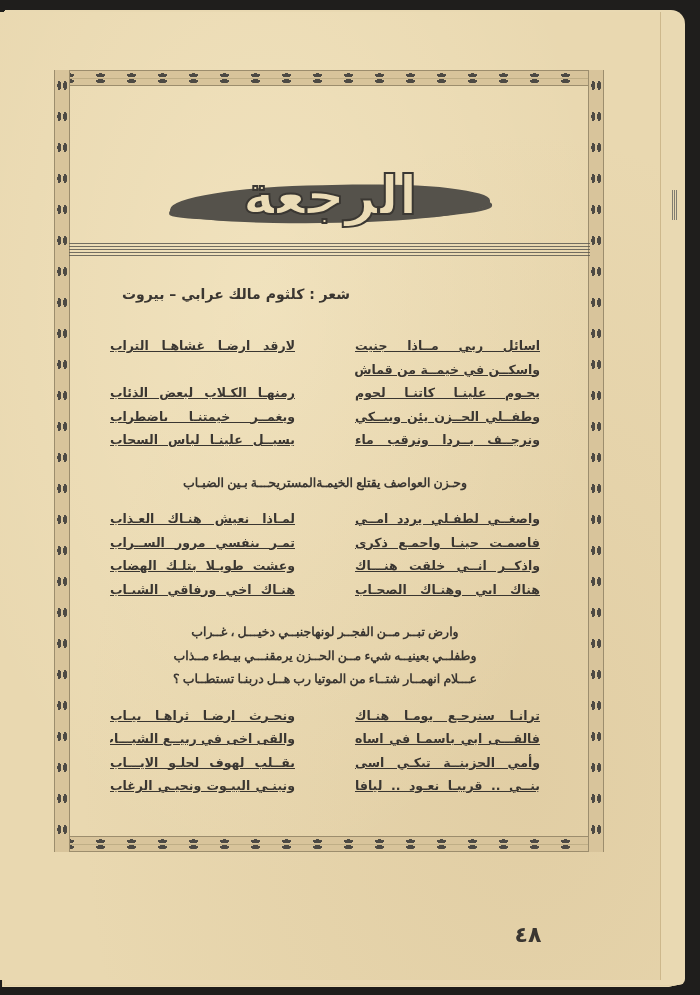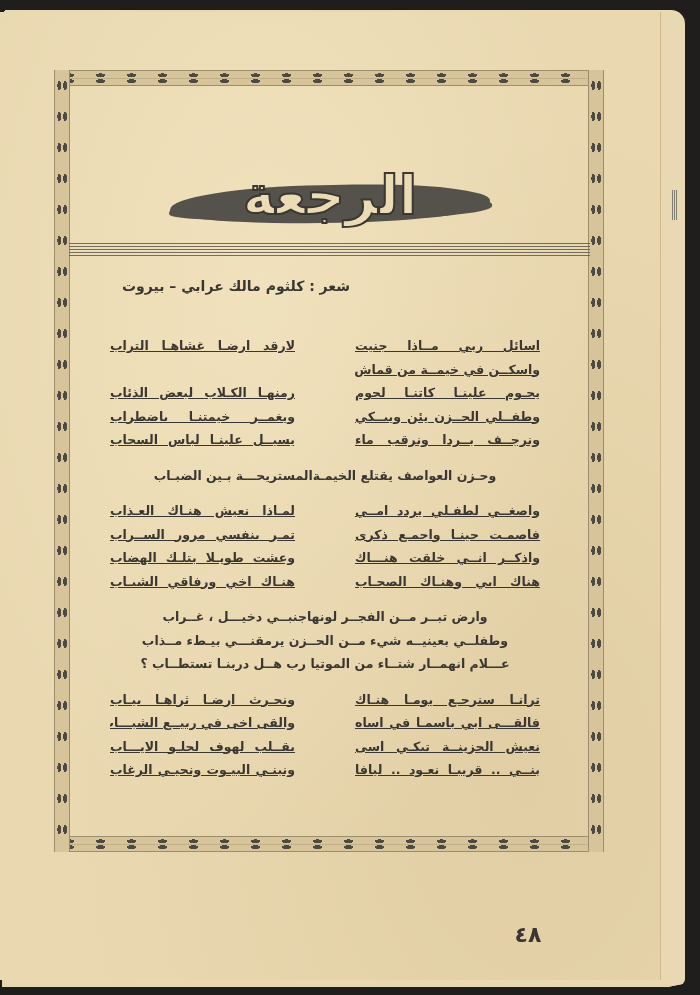--- a/index.html
+++ b/index.html
@@ -80,41 +80,41 @@
     letter-spacing:2px;
     margin-top:16px;
   }
   
   .separator {
     position:absolute; left:69px; top:243px; width:521px; height:14px;
     background:repeating-linear-gradient(180deg, #5d5a52 0 1px, transparent 1px 3px);
     opacity:0.85;
   }
   .byline {
-    position:absolute; left:110px; top:278px; width:240px;
+    position:absolute; left:110px; top:286px; width:240px;
     direction:rtl; text-align:right;
     font-family:"DejaVu Sans", sans-serif; font-weight:bold;
     font-size:14px; color:#3a3631;
   }
   .poem {
     position:absolute; left:110px; top:334px; width:430px;
     direction:rtl;
     font-family:"DejaVu Sans", sans-serif; font-weight:bold;
     font-size:12.5px; color:#3a3631;
   }
   .couplet {
     display:flex; flex-direction:row; justify-content:space-between;
     height:23.5px; line-height:23.5px;
   }
   .hemi { width:185px; text-align:justify; text-align-last:justify; white-space:nowrap; overflow:hidden;text-decoration:underline; }
   .stanza { margin-bottom:12px; }
   .single {
     text-align:center; height:23.5px; line-height:23.5px; white-space:nowrap;
   }
-  .single-block { margin-bottom:12px; margin-top:4px; }
+  .single-block { margin-bottom:12px; margin-top:20px;font-family:Liberation Serif, serif; }
   .page-number {
     position:absolute; left:508px; top:922px; width:40px; text-align:center;
     font-family:"DejaVu Sans", sans-serif; font-weight:bold; font-size:22px;
     color:#3a3631;
   }
 </style>
 </head>
 <body>
 
 <div class="page-stack s4"></div>
@@ -197,21 +197,21 @@
   <div class="stanza">
     <div class="couplet">
       <span class="hemi">ترانـا سنرجـع يومـا هنـاك</span>
       <span class="hemi">ونحـرث ارضـا ثراهـا بيـاب</span>
     </div>
     <div class="couplet">
       <span class="hemi">فالقـــى ابي باسمـا في اساه</span>
       <span class="hemi">والقى اخى في ربيــع الشبـــاب</span>
     </div>
     <div class="couplet">
-      <span class="hemi">نعيش الحزينــة تبكـي اسى</span>
+      <span class="hemi">وأمي الحزينــة تبكـي اسى</span>
       <span class="hemi">بقــلب لهوف لحلـو الايـــاب</span>
     </div>
     <div class="couplet">
       <span class="hemi">بنــي .. قريبـا نعـود .. ليافا</span>
       <span class="hemi">ونبنـي البيـوت ونحيـي الرغاب</span>
     </div>
   </div>
 </div>
 
 <div class="page-number">٤٨</div>

